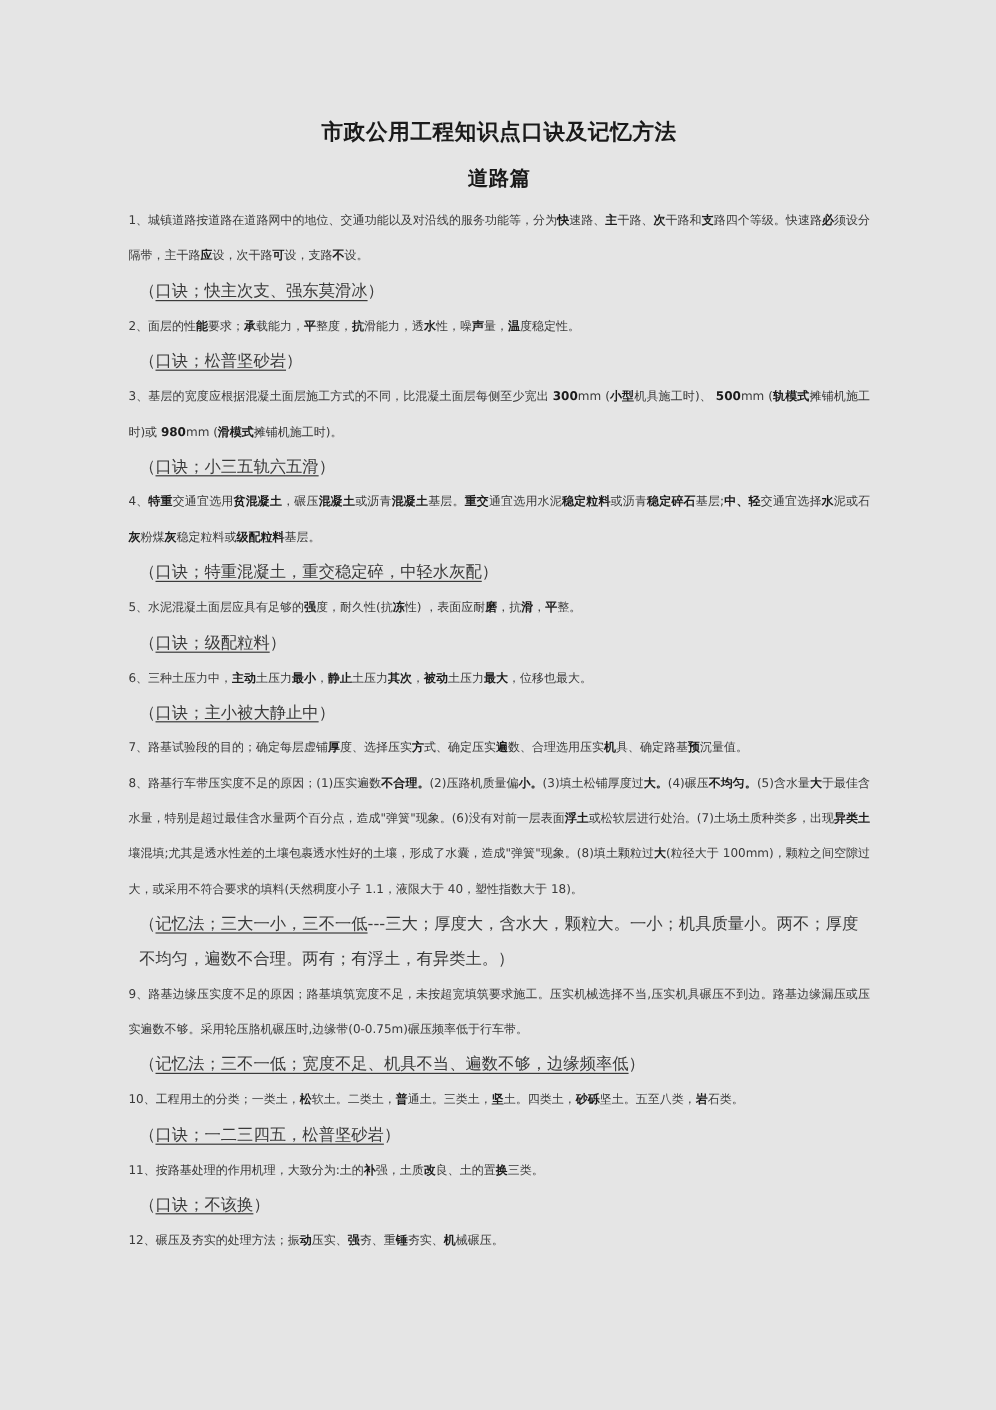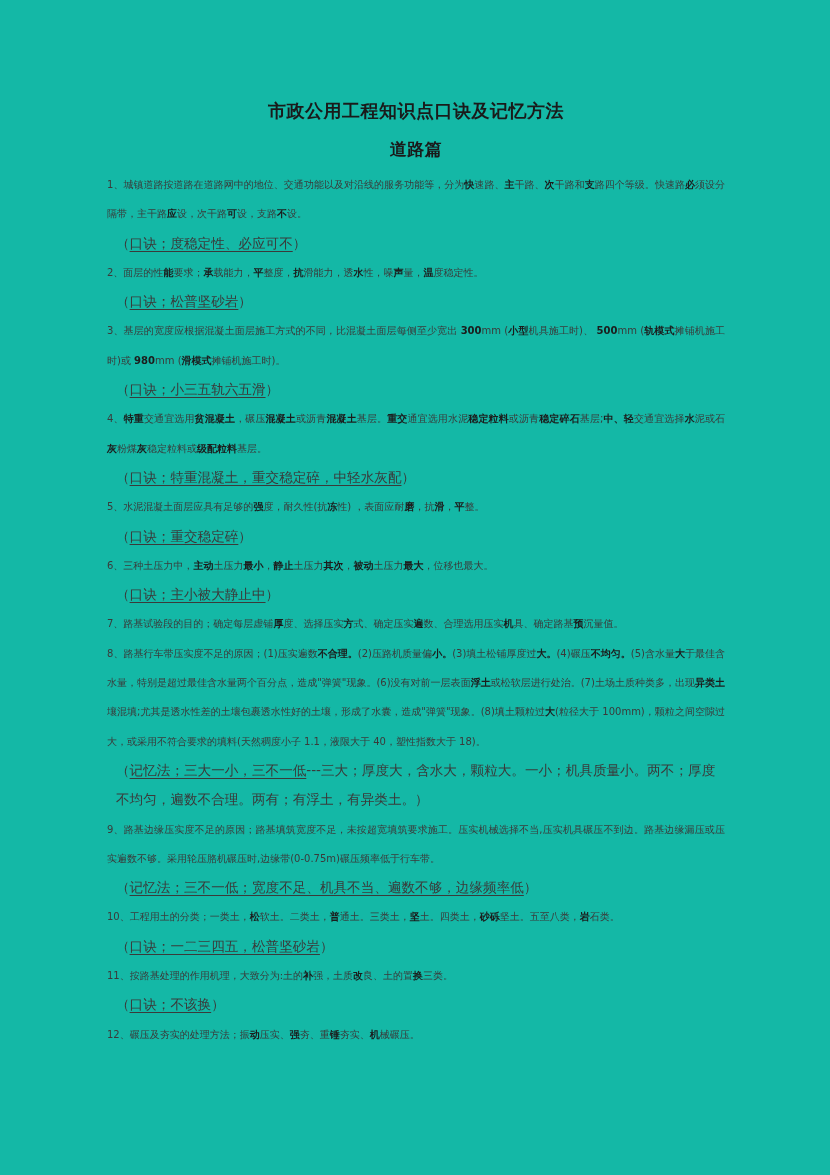--- a/index.html
+++ b/index.html
@@ -4,21 +4,21 @@
 <style>
   html, body {
     margin: 0;
     padding: 0;
     background: #ffffff;
   }
   .page {
     position: relative;
     width: 830px;
     height: 1175px;
-    background: #14b8a6;
+    background: #e5e5e5;
     margin: 0 auto;
     overflow: hidden;
     font-family: "DejaVu Sans", "Liberation Sans", sans-serif;
     color: #2b2b2b;
     -webkit-font-smoothing: antialiased;
   }
   .doc-body {
     position: absolute;
     left: 107px;
     top: 96px;
@@ -75,29 +75,29 @@
 <div class="page">
 
   <div class="doc-body">
 
     <h1 class="doc-title">市政公用工程知识点口诀及记忆方法</h1>
 
     <h2 class="doc-subtitle">道路篇</h2>
 
     <div id="content-blocks">
         <p class="para">1、城镇道路按道路在道路网中的地位、交通功能以及对沿线的服务功能等，分为<b>快</b>速路、<b>主</b>干路、<b>次</b>干路和<b>支</b>路四个等级。快速路<b>必</b>须设分隔带，主干路<b>应</b>设，次干路<b>可</b>设，支路<b>不</b>设。</p>
-        <p class="mnemonic">（<span class="u">口诀；度稳定性、必应可不</span>）</p>
+        <p class="mnemonic">（<span class="u">口诀；快主次支、强东莫滑冰</span>）</p>
         <p class="para">2、面层的性<b>能</b>要求；<b>承</b>载能力，<b>平</b>整度，<b>抗</b>滑能力，透<b>水</b>性，噪<b>声</b>量，<b>温</b>度稳定性。</p>
         <p class="mnemonic">（<span class="u">口诀；松普坚砂岩</span>）</p>
         <p class="para">3、基层的宽度应根据混凝土面层施工方式的不同，比混凝土面层每侧至少宽出 <b>300</b>mm (<b>小型</b>机具施工时)、 <b>500</b>mm (<b>轨模式</b>摊铺机施工时)或 <b>980</b>mm (<b>滑模式</b>摊铺机施工时)。</p>
         <p class="mnemonic">（<span class="u">口诀；小三五轨六五滑</span>）</p>
         <p class="para">4、<b>特重</b>交通宜选用<b>贫混凝土</b>，碾压<b>混凝土</b>或沥青<b>混凝土</b>基层。<b>重交</b>通宜选用水泥<b>稳定粒料</b>或沥青<b>稳定碎石</b>基层;<b>中、轻</b>交通宜选择<b>水</b>泥或石<b>灰</b>粉煤<b>灰</b>稳定粒料或<b>级配粒料</b>基层。</p>
         <p class="mnemonic">（<span class="u">口诀；特重混凝土，重交稳定碎，中轻水灰配</span>）</p>
         <p class="para">5、水泥混凝土面层应具有足够的<b>强</b>度，耐久性(抗<b>冻</b>性) ，表面应耐<b>磨</b>，抗<b>滑</b>，<b>平</b>整。</p>
-        <p class="mnemonic">（<span class="u">口诀；重交稳定碎</span>）</p>
+        <p class="mnemonic">（<span class="u">口诀；级配粒料</span>）</p>
         <p class="para">6、三种土压力中，<b>主动</b>土压力<b>最小</b>，<b>静止</b>土压力<b>其次</b>，<b>被动</b>土压力<b>最大</b>，位移也最大。</p>
         <p class="mnemonic">（<span class="u">口诀；主小被大静止中</span>）</p>
         <p class="para">7、路基试验段的目的；确定每层虚铺<b>厚</b>度、选择压实<b>方</b>式、确定压实<b>遍</b>数、合理选用压实<b>机</b>具、确定路基<b>预</b>沉量值。</p>
         <p class="para">8、路基行车带压实度不足的原因；(1)压实遍数<b>不合理。</b>(2)压路机质量偏<b>小。</b>(3)填土松铺厚度过<b>大。</b>(4)碾压<b>不均匀。</b>(5)含水量<b>大</b>于最佳含水量，特别是超过最佳含水量两个百分点，造成"弹簧"现象。(6)没有对前一层表面<b>浮土</b>或松软层进行处治。(7)土场土质种类多，出现<b>异类土</b>壤混填;尤其是透水性差的土壤包裹透水性好的土壤，形成了水囊，造成"弹簧"现象。(8)填土颗粒过<b>大</b>(粒径大于 100mm)，颗粒之间空隙过大，或采用不符合要求的填料(天然稠度小子 1.1，液限大于 40，塑性指数大于 18)。</p>
         <p class="mnemonic">（<span class="u">记忆法；三大一小，三不一低</span>---三大；厚度大，含水大，颗粒大。一小；机具质量小。两不；厚度不均匀，遍数不合理。两有；有浮土，有异类土。）</p>
         <p class="para">9、路基边缘压实度不足的原因；路基填筑宽度不足，未按超宽填筑要求施工。压实机械选择不当,压实机具碾压不到边。路基边缘漏压或压实遍数不够。采用轮压胳机碾压时,边缘带(0-0.75m)碾压频率低于行车带。</p>
         <p class="mnemonic">（<span class="u">记忆法；三不一低；宽度不足、机具不当、遍数不够，边缘频率低</span>）</p>
         <p class="para">10、工程用土的分类；一类土，<b>松</b>软土。二类土，<b>普</b>通土。三类土，<b>坚</b>土。四类土，<b>砂砾</b>坚土。五至八类，<b>岩</b>石类。</p>
         <p class="mnemonic">（<span class="u">口诀；一二三四五，松普坚砂岩</span>）</p>
         <p class="para">11、按路基处理的作用机理，大致分为:土的<b>补</b>强，土质<b>改</b>良、土的置<b>换</b>三类。</p>

